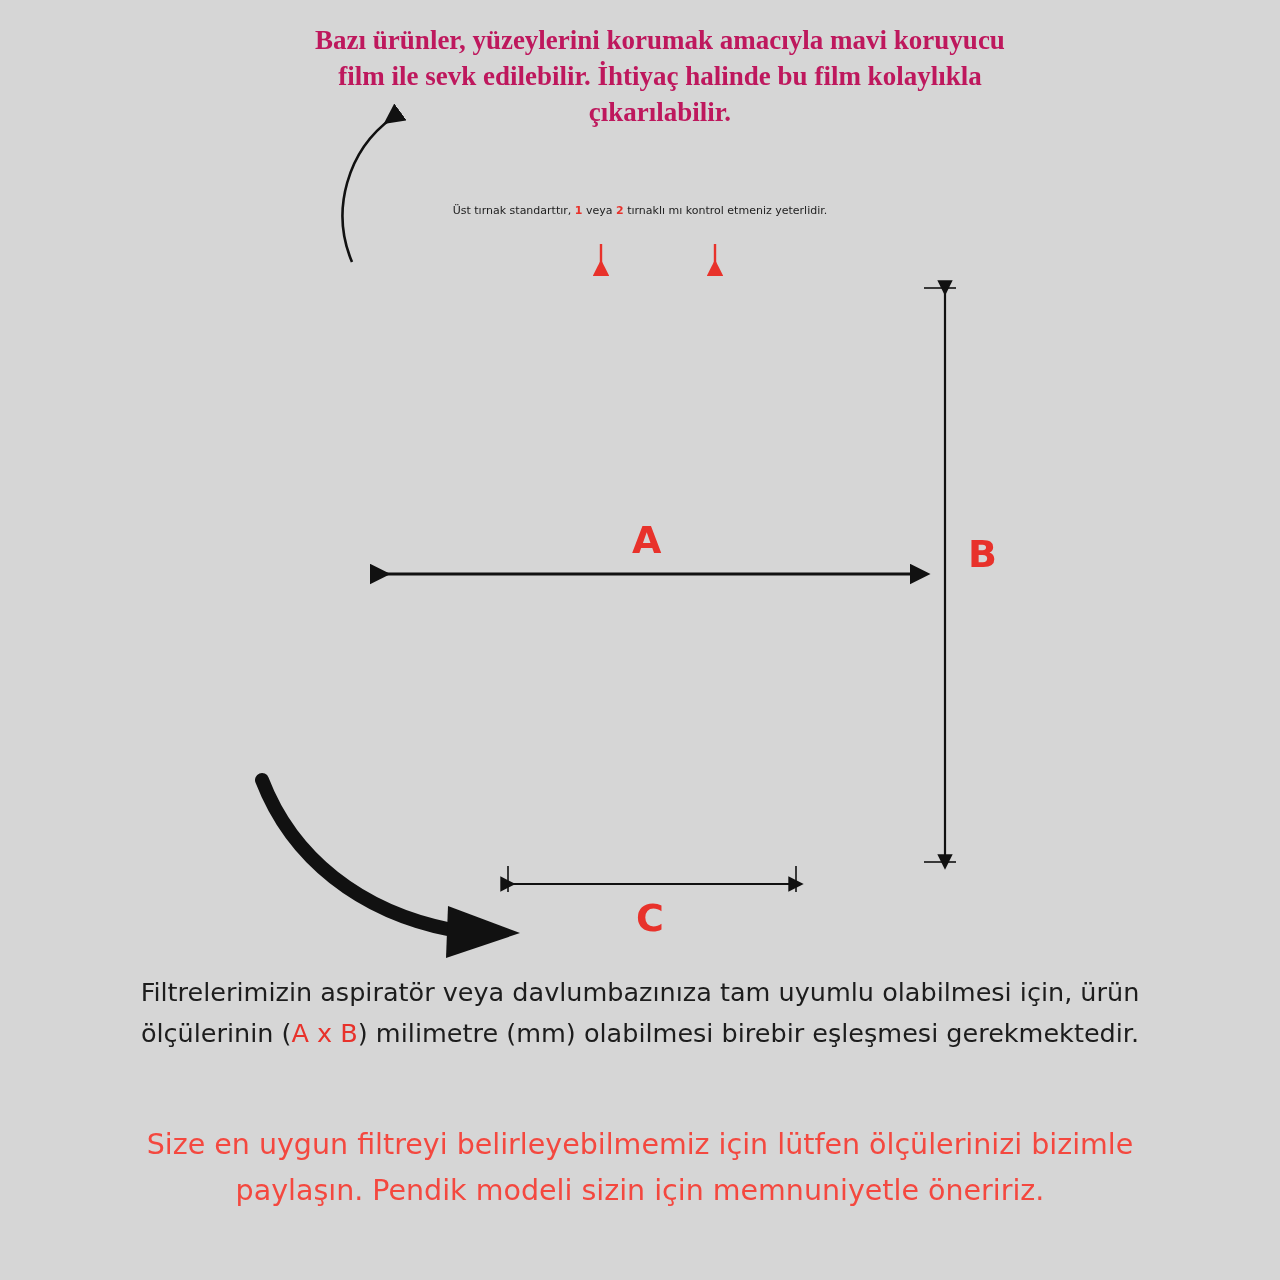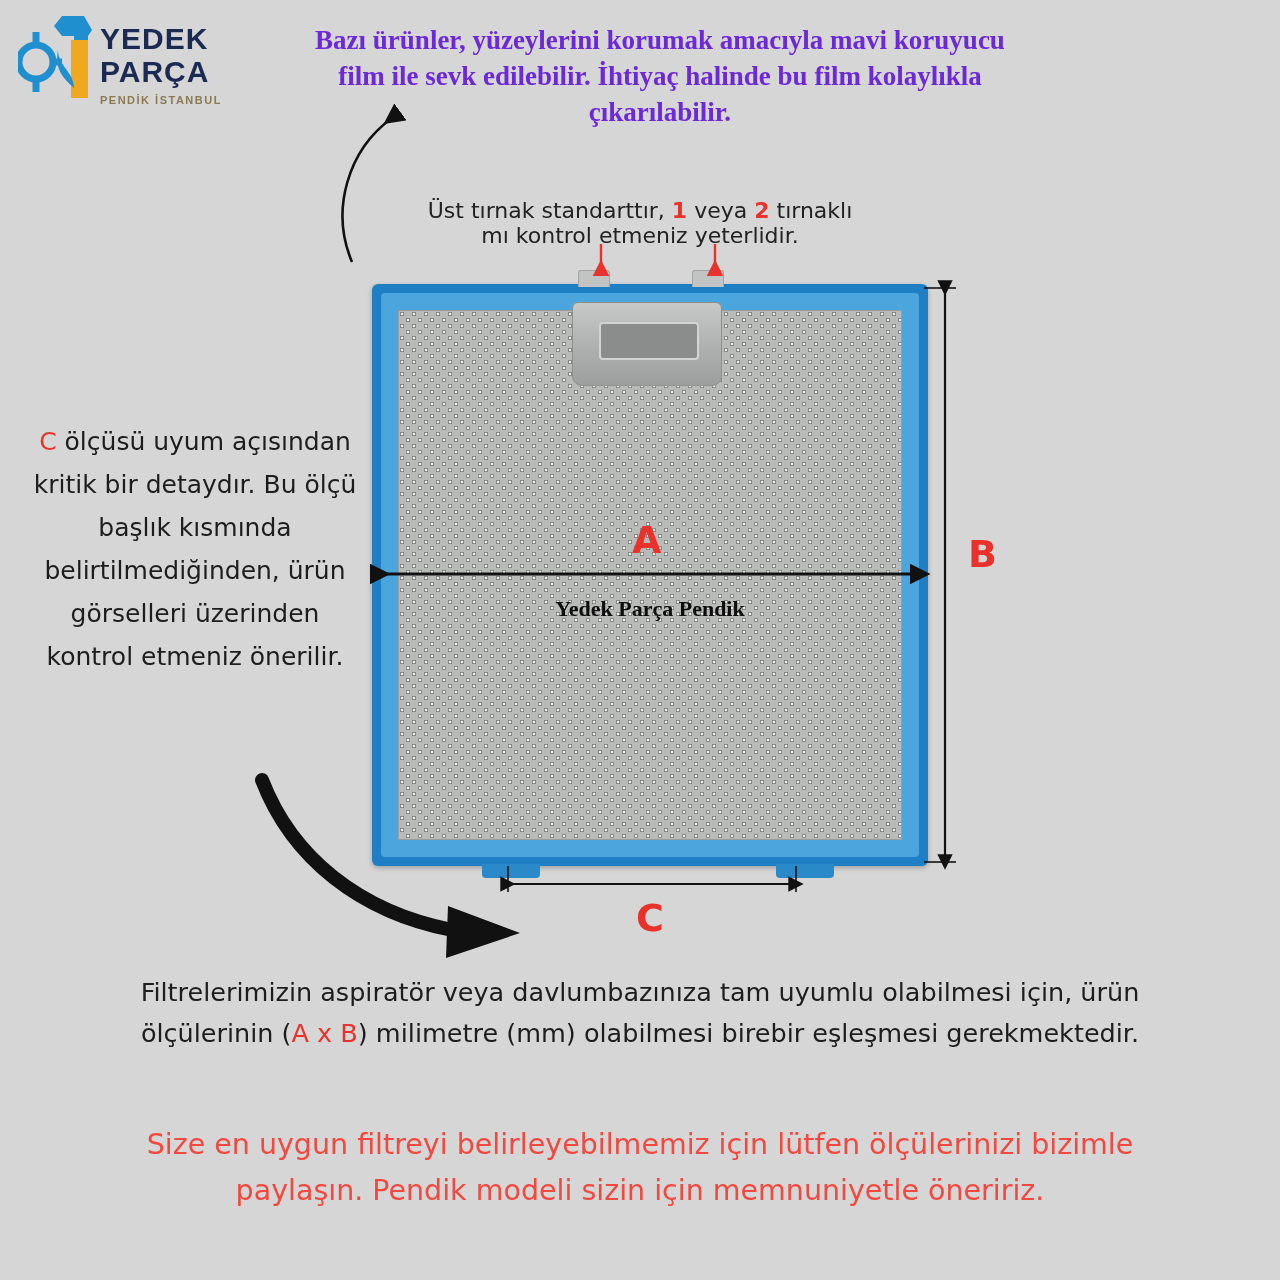--- a/index.html
+++ b/index.html
@@ -53,32 +53,32 @@
   .headline {
     position: absolute;
     left: 290px;
     top: 22px;
     width: 740px;
     text-align: center;
     font-family: "Liberation Serif", serif;
     font-weight: bold;
     font-size: 27px;
     line-height: 36px;
-    color: #6d28d9;
+    color: #be185d;
   }
 
   
   .tirnak-note {
     position: absolute;
     left: 420px;
     top: 198px;
     width: 440px;
     text-align: center;
     font-family: "DejaVu Sans", sans-serif;
-    font-size: 22px;
+    font-size: 11px;
     line-height: 25px;
     color: #222;
   }
   .tirnak-note .num { color: #e8322b; font-weight: bold; }
 
   
   .left-para {
     position: absolute;
     left: 30px;
     top: 420px;
@@ -225,66 +225,28 @@
     position: absolute;
     inset: 0;
     pointer-events: none;
   }
 </style>
 </head>
 <body>
 
 <div class="canvas">
 
-  <div class="logo">
-    <svg width="80" height="100" viewBox="0 0 80 100">
-      <g fill="#1f8fd0">
-        <circle cx="18" cy="52" r="17" fill="none" stroke="#1f8fd0" stroke-width="7"></circle>
-        <g>
-          <rect x="14.5" y="22" width="7" height="10"></rect>
-          <rect x="14.5" y="72" width="7" height="10"></rect>
-          <rect x="-8" y="48.5" width="10" height="7" transform="translate(0,0)"></rect>
-          <rect x="34" y="48.5" width="10" height="7"></rect>
-        </g>
-        <path d="M44 6 L36 16 L44 26 L56 26 L56 88 L70 88 L70 26 L74 20 L66 6 Z" fill="#1f8fd0"></path>
-      </g>
-      <rect x="53" y="30" width="17" height="58" fill="#f0a81e"></rect>
-      <path d="M40 40 C40 56 56 62 56 78 C48 70 36 62 40 40 Z" fill="#1f8fd0"></path>
-    </svg>
-    <div class="logo-text">
-      <div>YEDEK</div>
-      <div>PARÇA</div>
-    </div>
-    <div class="logo-sub">PENDİK İSTANBUL</div>
-  </div>
 
   <div class="headline">Bazı ürünler, yüzeylerini korumak amacıyla mavi koruyucu film ile sevk edilebilir. İhtiyaç halinde bu film kolaylıkla çıkarılabilir.</div>
 
   <div class="tirnak-note">
     <span>Üst tırnak standarttır, </span><span class="num">1</span><span> veya </span><span class="num">2</span><span> tırnaklı mı kontrol etmeniz yeterlidir.</span>
   </div>
 
-  <div class="left-para">
-    <span class="cmark">C</span><span> ölçüsü uyum açısından kritik bir detaydır. Bu ölçü başlık kısmında belirtilmediğinden, ürün görselleri üzerinden kontrol etmeniz önerilir.</span>
-  </div>
-
-  <div class="filter-wrap">
-    <div class="filter-frame">
-      <div class="filter-frame-inner"></div>
-      <div class="mesh"></div>
-    </div>
-    <div class="tab-top t1"></div>
-    <div class="tab-top t2"></div>
-    <div class="tab-bot b1"></div>
-    <div class="tab-bot b2"></div>
-    <div class="handle">
-      <div class="handle-slot"></div>
-    </div>
-    <div class="logo-a">Yedek Parça Pendik</div>
-  </div>
+
 
   <div class="dim-label dim-a">A</div>
   <div class="dim-label dim-b">B</div>
   <div class="dim-label dim-c">C</div>
 
   <svg class="svg-layer" width="1280" height="1280">
     <defs>
       <marker id="ah" markerWidth="8" markerHeight="8" refX="4" refY="4" orient="auto">
         <path d="M0,0 L8,4 L0,8 Z" fill="#111"></path>
       </marker>

